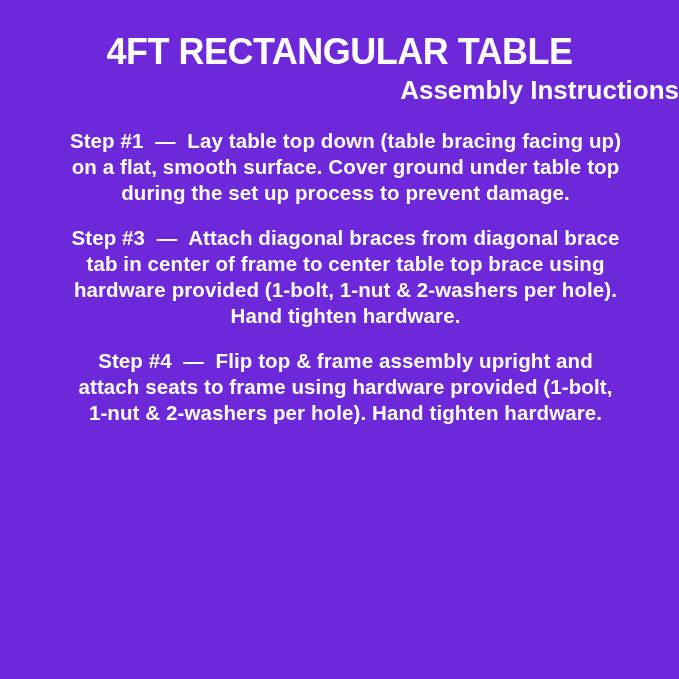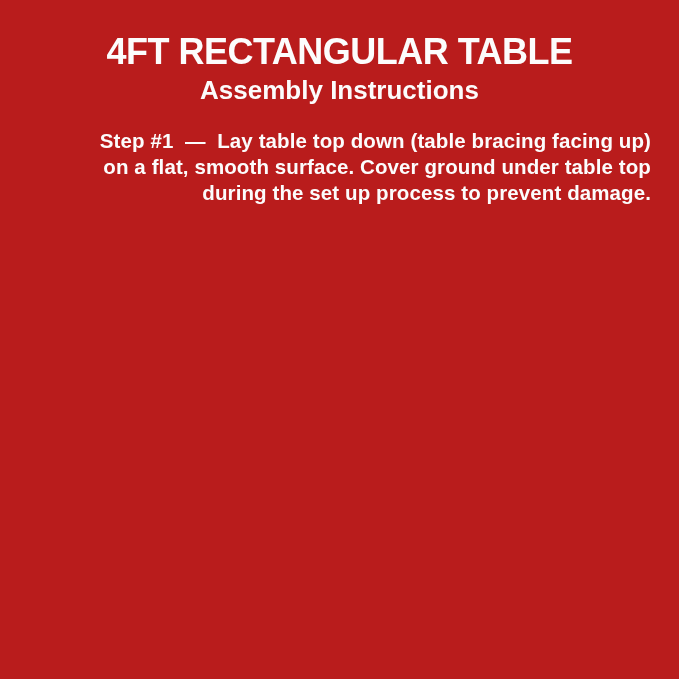--- a/index.html
+++ b/index.html
@@ -4,21 +4,21 @@
 <style>
   html, body {
     margin: 0;
     padding: 0;
     background: #000000;
   }
   .sheet {
     position: relative;
     width: 679px;
     height: 679px;
-    background: #b91c1c;
+    background: #6d28d9;
     color: #fcfcfc;
     font-family: "Liberation Sans", sans-serif;
     font-weight: bold;
     box-sizing: border-box;
     overflow: hidden;
     padding-top: 30px;
   }
   .sheet-header {
     text-align: center;
   }
@@ -27,40 +27,48 @@
     font-size: 36px;
     line-height: 44px;
     letter-spacing: -0.5px;
     font-weight: bold;
   }
   .subtitle {
     margin: 0 0 22px 0;
     font-size: 26px;
     line-height: 32px;
     font-weight: bold;
+    text-align: right;
   }
   .steps {
     padding-left: 40px;
     padding-right: 28px;
   }
   .step {
     margin: 0 0 19px 0;
     font-size: 20.5px;
     line-height: 26px;
     letter-spacing: 0.1px;
     white-space: pre-line;
-    text-align: right;
+    text-align: center;
   }
 </style>
 </head>
 <body>
 
 <div class="sheet">
   <header class="sheet-header">
     <h1 class="title">4FT RECTANGULAR TABLE</h1>
     <h2 class="subtitle">Assembly Instructions</h2>
   </header>
   <main class="steps">
     <p class="step">Step #1&nbsp; —&nbsp; Lay table top down (table bracing facing up)
 on a flat, smooth surface. Cover ground under table top
 during the set up process to prevent damage.</p>
+    <p class="step">Step #3&nbsp; —&nbsp; Attach diagonal braces from diagonal brace
+tab in center of frame to center table top brace using
+hardware provided (1-bolt, 1-nut &amp; 2-washers per hole).
+Hand tighten hardware.</p>
+    <p class="step">Step #4&nbsp; —&nbsp; Flip top &amp; frame assembly upright and
+attach seats to frame using hardware provided (1-bolt,
+1-nut &amp; 2-washers per hole). Hand tighten hardware.</p>
   </main>
 </div>
 
 </body></html>

